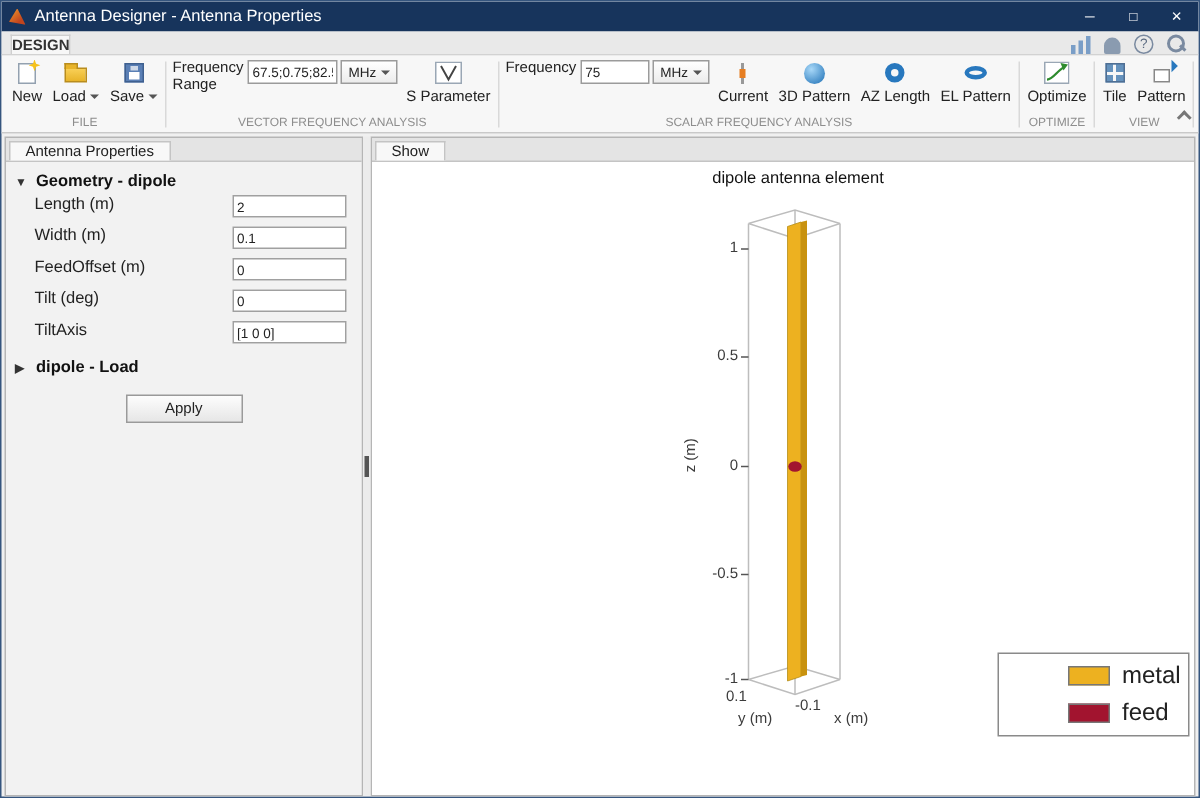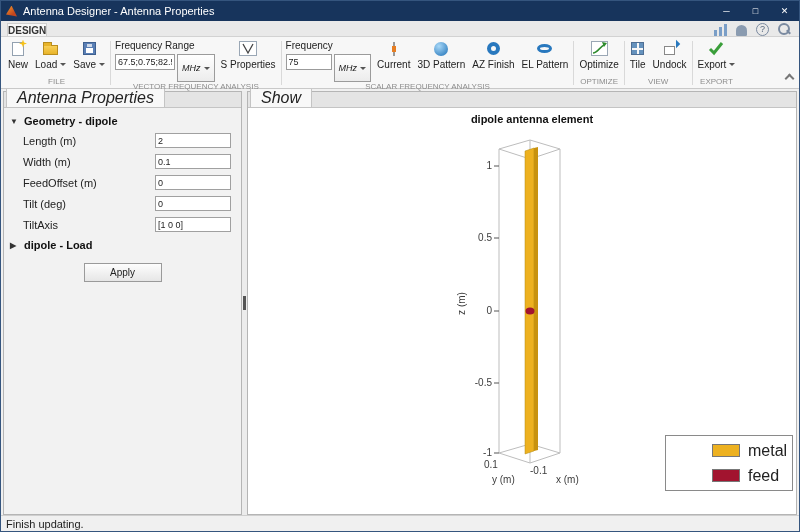--- a/index.html
+++ b/index.html
@@ -27,26 +27,26 @@
   
   .ribbon{height:52px;background:#f7f7f7;border-bottom:1px solid #c9c9c9;display:flex;align-items:stretch;padding:1px 2px 0;flex:0 0 auto;position:relative;}
   .rsection{display:flex;flex-direction:column;padding:0 2px;}
   .rsection-content{flex:1;display:flex;align-items:flex-start;gap:1px;}
   .rsection-label{font-size:8px;color:#8d8d8d;text-align:center;padding:0 3px 2px;white-space:nowrap;}
   .rdivider{width:1px;background:#d9d9d9;margin:3px 0;flex:0 0 auto;}
   .rbtn{display:flex;flex-direction:column;align-items:center;padding:2px 3px 0;gap:2px;}
   .ricon{height:17px;display:flex;align-items:center;justify-content:center;}
   .rbtn-label{font-size:10px;color:#222;white-space:nowrap;display:flex;align-items:center;gap:3px;line-height:11px;}
   .caret-down{width:0;height:0;border-left:3px solid transparent;border-right:3px solid transparent;border-top:3px solid #555;display:inline-block;}
-  .freq-col{display:flex;flex-direction:column;padding:2px 2px 0;gap:3px;}
+  .freq-col{display:flex;flex-direction:row;padding:2px 2px 0;gap:3px;}
   .freq-label{font-size:10px;color:#222;}
   .freq-row{display:flex;gap:2px;}
   .text-input{height:16px;border:1px solid #9b9b9b;background:#fff;font-size:9px;padding:0 2px;font-family:inherit;color:#222;}
   .w58{width:60px;} .w44{width:46px;}
-  .unit-dd{height:28px;border:1px solid #9b9b9b;background:linear-gradient(#fff,#ececec);display:flex;align-items:center;gap:3px;padding:0 4px;font-size:9px;color:#222;font-style:italic;}
+  .unit-dd{height:16px;border:1px solid #9b9b9b;background:linear-gradient(#fff,#ececec);display:flex;align-items:center;gap:3px;padding:0 4px;font-size:9px;color:#222;}
 
   
   .icon-new{width:12px;height:14px;background:#fff;border:1px solid #93a1b0;position:relative;display:inline-block;}
   .icon-new::after{content:"";position:absolute;top:-3px;right:-4px;width:8px;height:8px;background:#f6c21a;clip-path:polygon(50% 0,63% 37%,100% 50%,63% 63%,50% 100%,37% 63%,0 50%,37% 37%);}
   .icon-open{width:15px;height:10px;background:linear-gradient(#f8cf56,#e8b42a);border:1px solid #b98d1e;position:relative;display:inline-block;margin-top:3px;}
   .icon-open::before{content:"";position:absolute;top:-4px;left:-1px;width:7px;height:3px;background:#e8b42a;border:1px solid #b98d1e;border-bottom:none;}
   .icon-save{width:13px;height:13px;background:#5a7fb5;border:1px solid #3f608f;position:relative;display:inline-block;}
   .icon-save::after{content:"";position:absolute;left:2px;right:2px;bottom:1px;height:5px;background:#fff;}
   .icon-save::before{content:"";position:absolute;left:3px;right:3px;top:1px;height:3px;background:#cfd9e8;}
   .icon-3d{width:14px;height:14px;border-radius:50%;background:radial-gradient(circle at 35% 30%,#a8d8f8,#1c6fb5);display:inline-block;}
@@ -56,36 +56,36 @@
   .icon-undock{width:11px;height:9px;border:1px solid #888;background:#fff;position:relative;display:inline-block;margin-top:4px;}
   .icon-undock::after{content:"";position:absolute;top:-6px;right:-5px;width:0;height:0;border-left:6px solid transparent;border-top:6px solid #2878be;transform:rotate(45deg);}
   .collapse-ribbon{position:absolute;right:6px;bottom:6px;width:7px;height:7px;border-top:2px solid #777;border-left:2px solid #777;transform:rotate(45deg);}
 
   
   .main{flex:1;display:flex;padding:2px 2px 0;min-height:0;}
   .panel{display:flex;flex-direction:column;border:1px solid #b5b5b5;background:#f2f2f2;min-width:0;}
   .left-panel{width:239px;flex:0 0 auto;}
   .right-panel{flex:1;}
   .panel-tabs{height:16px;background:#e4e4e4;border-bottom:1px solid #c4c4c4;display:flex;align-items:flex-end;padding-left:2px;flex:0 0 auto;}
-  .panel-tab{font-size:16px;color:#222;background:#f8f8f8;border:1px solid #c4c4c4;border-bottom:none;padding:1px 10px 0;font-style:italic;}
+  .panel-tab{font-size:10px;color:#222;background:#f8f8f8;border:1px solid #c4c4c4;border-bottom:none;padding:1px 10px 0;}
   .left-body{flex:1;background:#f2f2f2;padding-top:3px;}
   .right-body{flex:1;background:#fff;position:relative;overflow:hidden;}
   .splitter{width:5px;background:#ececec;position:relative;flex:0 0 auto;}
   .splitter::after{content:"";position:absolute;top:50%;left:1px;width:3px;height:14px;margin-top:-7px;background:#555;}
 
   
   .sec-header{display:flex;align-items:center;gap:5px;padding:4px 6px 3px;font-weight:bold;font-size:11px;color:#111;}
   .tri{font-size:8px;color:#333;width:9px;}
-  .field-row{display:flex;align-items:center;padding:0 10px 0 19px;height:21px;}
+  .field-row{display:flex;align-items:flex-start;padding:0 10px 0 19px;height:21px;}
   .field-label{flex:1;font-size:11px;color:#222;}
   .field-input{width:76px;height:15px;border:1px solid #a0a0a0;background:#fff;font-size:9px;padding:0 2px;font-family:inherit;color:#222;}
   .apply-btn{display:block;margin:9px auto 0;width:78px;height:19px;background:linear-gradient(#fdfdfd,#e6e6e6);border:1px solid #9a9a9a;font-size:10px;font-family:inherit;color:#222;}
 
   
-  .plot-title{position:absolute;left:184px;top:5px;width:200px;text-align:center;font-weight:bold;font-size:11px;color:#111;}
+  .plot-title{position:absolute;left:184px;top:5px;width:200px;text-align:center;font-weight:normal;font-size:11px;color:#111;}
   .plot-svg{position:absolute;left:0;top:0;}
   .tick{position:absolute;font-size:10px;color:#3c3c3c;white-space:nowrap;}
   .zt{left:222px;width:22px;text-align:right;}
   .zlabel{left:196px;top:190px;width:34px;text-align:center;transform:rotate(-90deg);}
   .legend{position:absolute;left:417px;top:327px;width:128px;height:56px;border:1px solid #8a8a8a;background:#fff;display:flex;flex-direction:column;justify-content:center;gap:7px;padding-left:46px;}
   .leg-row{display:flex;align-items:center;gap:8px;}
   .leg-swatch{width:28px;height:13px;border:1px solid #777;}
   .leg-metal{background:#EDB120;}
   .leg-feed{background:#A2142F;}
   .leg-label{font-size:16px;color:#222;}
@@ -167,21 +167,21 @@
           </div>
         </div>
         <div class="rbtn">
           <span class="ricon">
             <svg width="18" height="15" viewBox="0 0 18 15">
               <rect x="0.5" y="0.5" width="17" height="14" fill="#fff" stroke="#9aa7b5"></rect>
               <path d="M4,3 L9,12 L14,3" fill="none" stroke="#444" stroke-width="1.3"></path>
             </svg>
           </span>
           <span class="rbtn-label">
-              <span>S Properties</span>
+              <span>S Parameter</span>
             </span>
         </div>
       </div>
       <div class="rsection-label">VECTOR FREQUENCY ANALYSIS</div>
     </div>
 
     <div class="rdivider"></div>
 
     <div class="rsection">
       <div class="rsection-content">
@@ -212,21 +212,21 @@
             </span>
           <span class="rbtn-label">
               <span>3D Pattern</span>
             </span>
         </div>
         <div class="rbtn">
           <span class="ricon">
               <span class="icon-az"></span>
             </span>
           <span class="rbtn-label">
-              <span>AZ Finish</span>
+              <span>AZ Length</span>
             </span>
         </div>
         <div class="rbtn">
           <span class="ricon">
               <span class="icon-el"></span>
             </span>
           <span class="rbtn-label">
               <span>EL Pattern</span>
             </span>
         </div>
@@ -264,21 +264,21 @@
             </span>
           <span class="rbtn-label">
               <span>Tile</span>
             </span>
         </div>
         <div class="rbtn">
           <span class="ricon">
               <span class="icon-undock"></span>
             </span>
           <span class="rbtn-label">
-              <span>Undock</span>
+              <span>Pattern</span>
             </span>
         </div>
       </div>
       <div class="rsection-label">VIEW</div>
     </div>
 
     <div class="rdivider"></div>
 
     <div class="rsection">
       <div class="rsection-content">
@@ -388,16 +388,13 @@
           </div>
           <div class="leg-row">
             <span class="leg-swatch leg-feed"></span>
             <span class="leg-label">feed</span>
           </div>
         </div>
       </div>
     </div>
   </div>
 
-  <div class="statusbar">
-    <span>Finish updating.</span>
-  </div>
 </div>
 
 </body></html>

